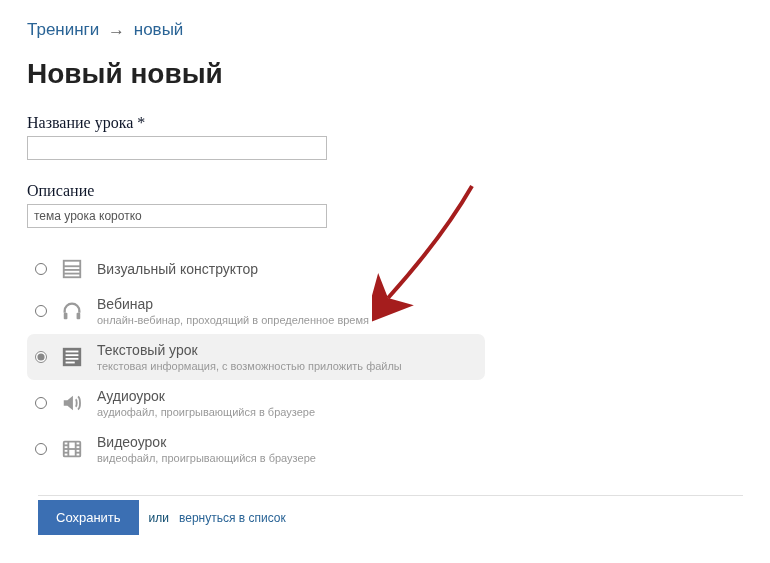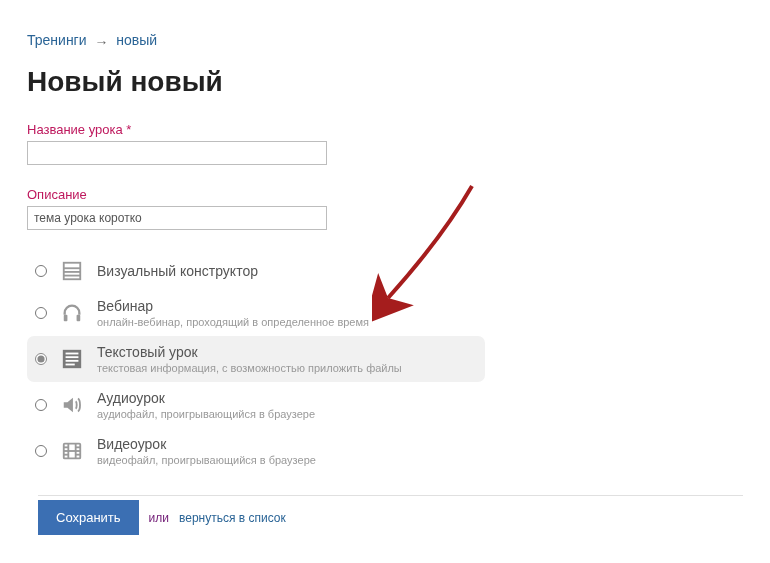--- a/index.html
+++ b/index.html
@@ -6,39 +6,40 @@
   body {
     font-family: Arial, Helvetica, sans-serif;
     background: #ffffff;
     color: #333;
     width: 770px;
     height: 563px;
     position: relative;
     padding: 0 0 0 27px;
   }
   .breadcrumb {
-    padding-top: 32px;
-    font-size: 14px;
+    padding-top: 20px;
+    font-size: 17px;
     color: #2a6496;
   }
   .breadcrumb a { color: #2a6496; text-decoration: none; cursor: pointer; }
   .breadcrumb .sep { color: #666; margin: 0 4px; }
   h1.page-title {
     font-size: 28px;
     font-weight: bold;
     color: #222;
     margin-top: 18px;
     margin-bottom: 24px;
   }
   .field-group { margin-bottom: 22px; }
   .field-label {
-    font-size: 13px;
-    color: #be185d;
+    font-size: 16px;
+    color: #0f172a;
     margin-bottom: 4px;
     display: block;
+    font-family: Liberation Serif, serif;
   }
   .text-input {
     width: 300px;
     height: 24px;
     border: 1px solid #bdbdbd;
     padding: 2px 6px;
     font-size: 12px;
     background: #fff;
     color: #555;
   }
@@ -93,21 +94,21 @@
     font-size: 12px;
   }
   .btn-save {
     background: #3b6fb3;
     color: #fff;
     border: none;
     padding: 10px 18px;
     font-size: 13px;
     cursor: pointer;
   }
-  .footer-or { color: #701a75; }
+  .footer-or { color: #0c4a6e; }
   .footer-link { color: #2a6496; text-decoration: none; cursor: pointer; }
   .arrow-svg {
     position: absolute;
     left: 372px;
     top: 178px;
     pointer-events: none;
   }
 </style>
 </head>
 <body>

